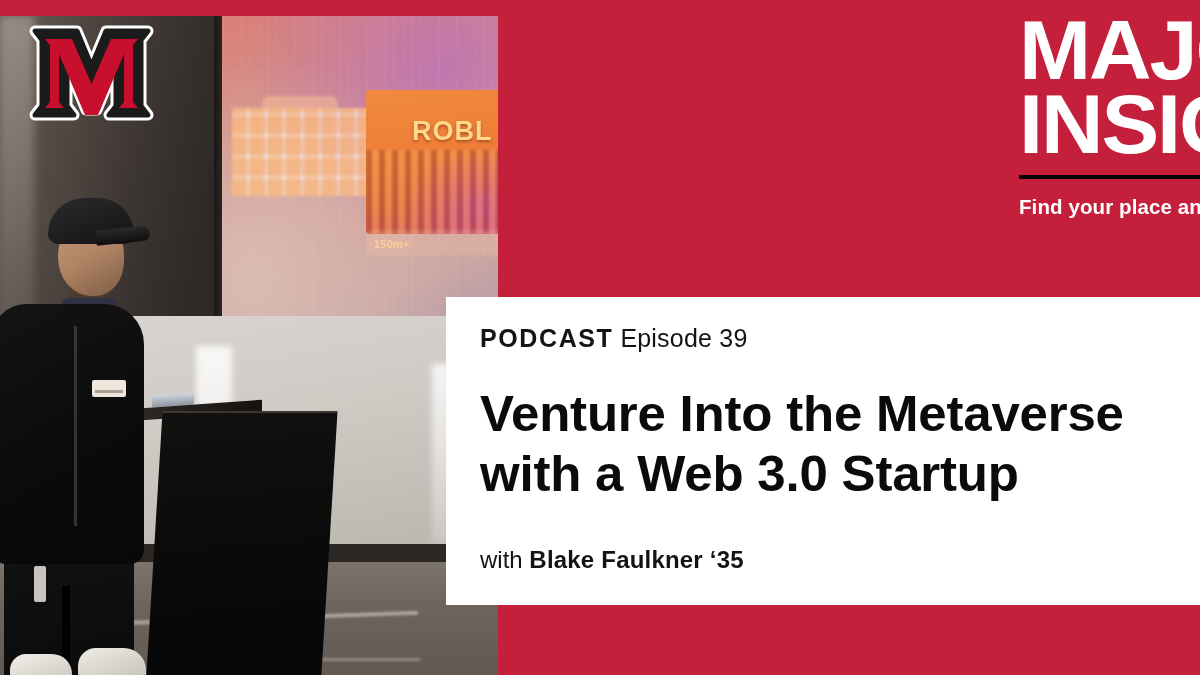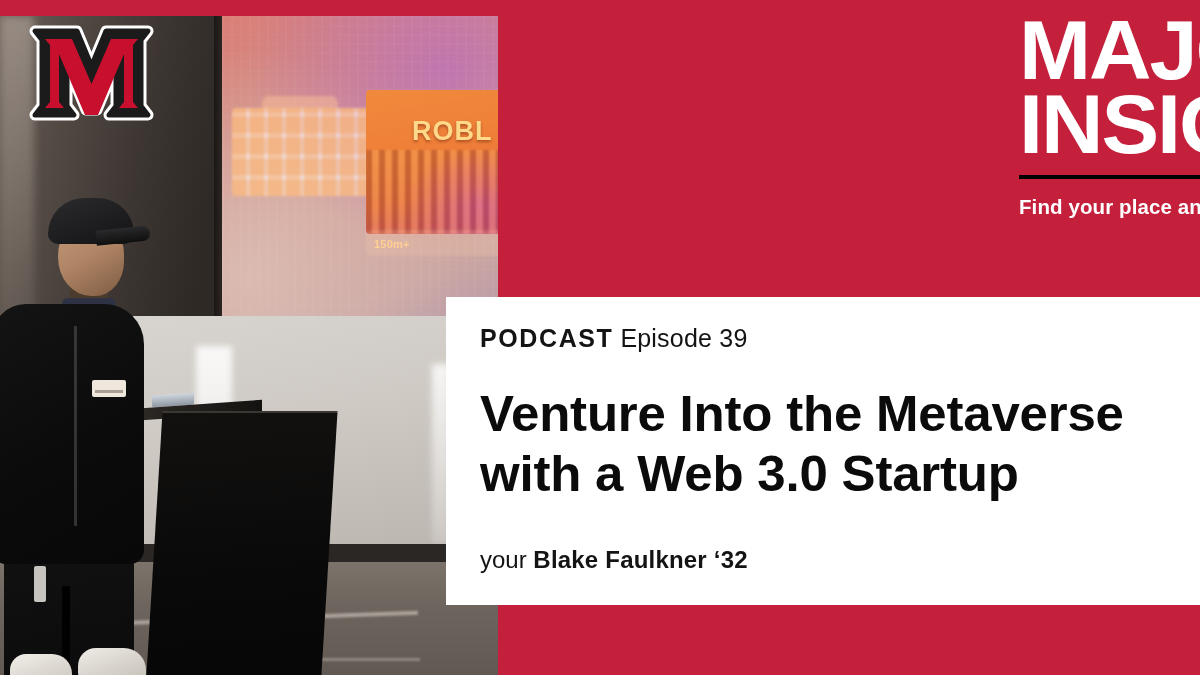--- a/index.html
+++ b/index.html
@@ -445,20 +445,20 @@
     <div class="eyebrow">
       <span class="kicker">PODCAST</span><span> </span><span class="epi">Episode 39</span>
     </div>
 
     <div class="title">
       <span class="title-line">Venture Into the Metaverse</span>
       <span class="title-line">with a Web 3.0 Startup</span>
     </div>
 
     <div class="guest">
-      <span class="with">your</span><span> </span><span class="name">Blake Faulkner ‘32</span>
+      <span class="with">with</span><span> </span><span class="name">Blake Faulkner ‘35</span>
     </div>
 
   </div>
 
   <div class="redfooter"></div>
 
 </div>
 
 </body></html>

